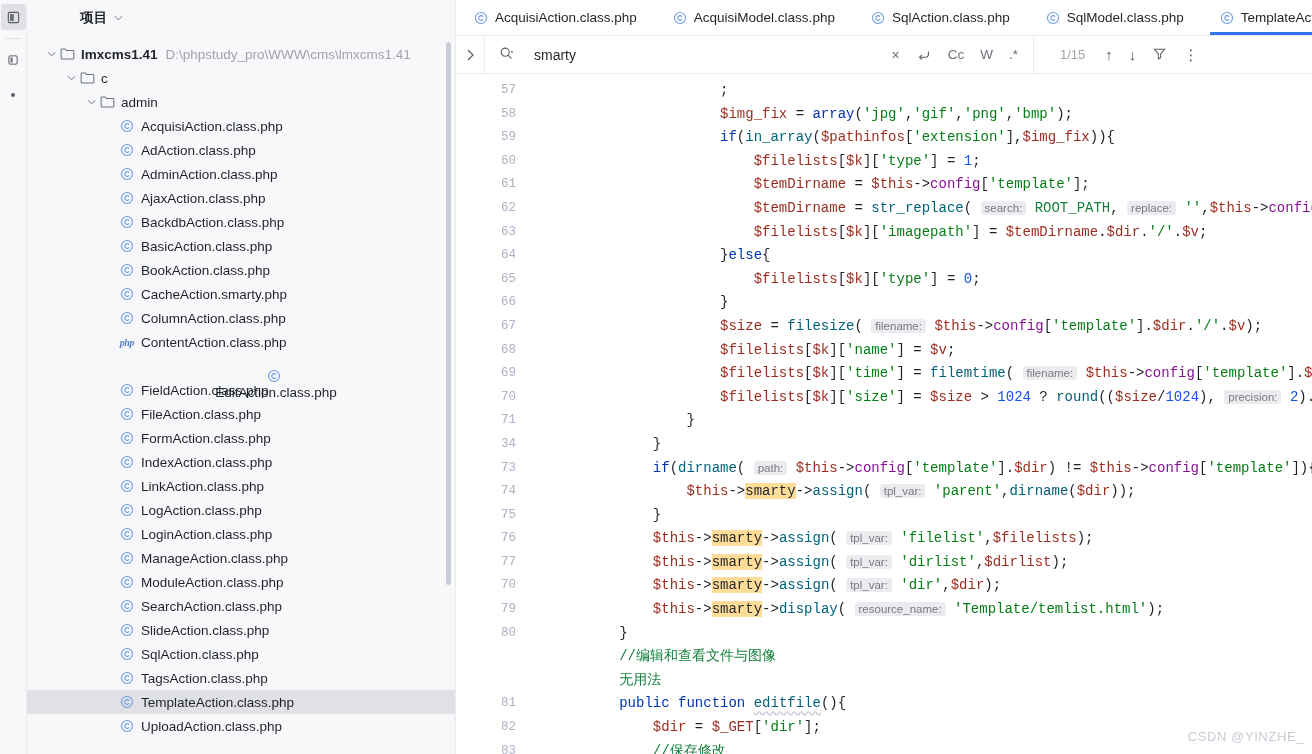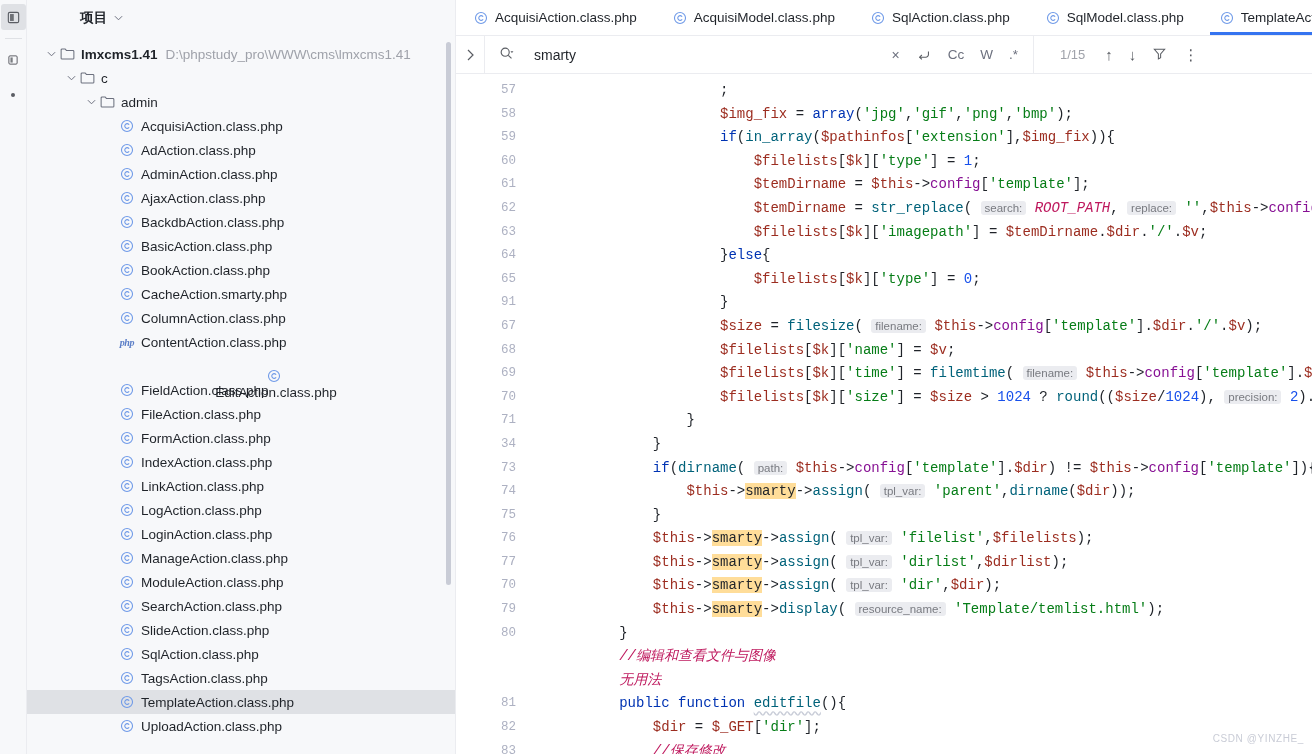--- a/index.html
+++ b/index.html
@@ -137,33 +137,33 @@
   }
   .code-body .ln { height: 23.6px; line-height: 23.6px; }
 
   
   .kw   { color: #0033b3; }
   .fn   { color: #00627a; margin-top: 41px; }
   .var  { color: #871094; }
   .varr { color: #9c2d20; }
   .str  { color: #067d17; }
   .num  { color: #1750eb; }
-  .cmt  { color: #be185d; font-style: italic; }
+  .cmt  { color: #15803d; }
   .pln  { color: #1f2329; }
   .hint {
     background: #ebecf0; color: #787a80; font-size: 11.5px;
     padding: 1px 4px; border-radius: 3px; font-family: "Liberation Sans", sans-serif;
   }
   .hl   { background: #ffdd99; }
   .wavy { text-decoration: underline; text-decoration-style: wavy;
           text-decoration-color: #c9cdd8; text-underline-offset: 3px; }
 
   .watermark {
     position: absolute; right: 8px; bottom: 10px;
-    color: #c9ccd6; font-size: 10px; letter-spacing: .6px;
+    color: #c9ccd6; font-size: 13px; letter-spacing: .6px;
     font-family: "Liberation Sans", sans-serif;
   }
 </style>
 </head>
 <body>
 
 <div class="app">
 
   <div class="rail">
     <div class="rail-btn active">
@@ -584,21 +584,21 @@
       <div class="gutter" id="gutter">
           <div>57</div>
           <div>58</div>
           <div>59</div>
           <div>60</div>
           <div>61</div>
           <div>62</div>
           <div>63</div>
           <div>64</div>
           <div>65</div>
-          <div>91</div>
+          <div>66</div>
           <div>67</div>
           <div>68</div>
           <div>69</div>
           <div>70</div>
           <div>71</div>
           <div>34</div>
           <div>73</div>
           <div>74</div>
           <div>75</div>
           <div>76</div>

